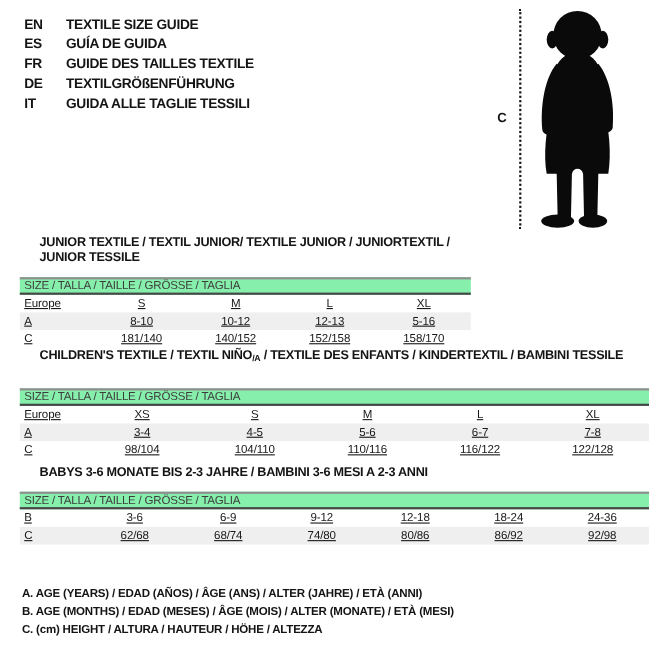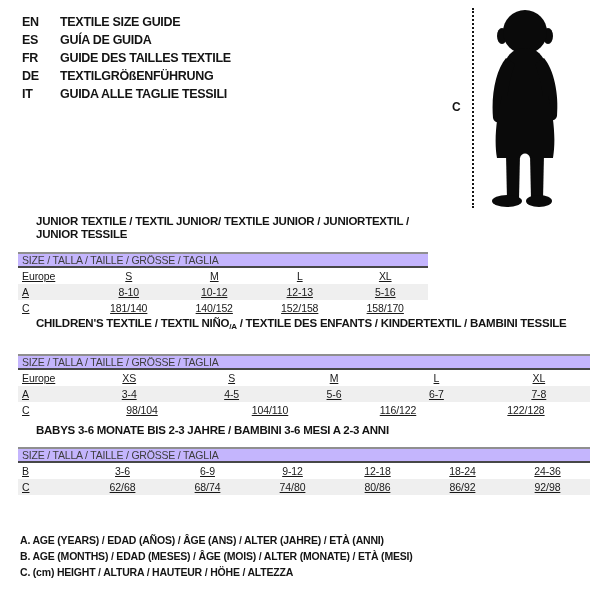--- a/index.html
+++ b/index.html
@@ -17,21 +17,21 @@
   .height-line{position:absolute;left:472px;top:8px;height:200px;width:0;
     border-left:2.5px dotted #151515;}
   .height-label{position:absolute;left:452px;top:100px;
     font-weight:700;font-size:12px;color:#141414;}
   .baby{position:absolute;left:481px;top:8px;}
   
   .section{position:absolute;left:18px;}
   .sec-title{font-weight:700;font-size:11.5px;letter-spacing:-0.25px;
     color:#141414;line-height:13px;padding-left:2px;margin-left:16px;}
   .sec-title sub{font-size:8px;vertical-align:-2px;}
-  .size-bar{background:#c4b5fd;border-top:2px solid #8f8f8f;border-bottom:2px solid #474747;
+  .size-bar{background:#86efac;border-top:2px solid #8f8f8f;border-bottom:2px solid #474747;
     height:12px;line-height:12px;font-size:10.5px;color:#3d3d3d;
     padding-left:4px;letter-spacing:-0.2px;}
   .trow{display:flex;height:16px;line-height:16px;font-size:10.5px;color:#181818;
     letter-spacing:-0.1px;text-decoration:underline;}
   .trow.shaded{background:#efefef;}
   .tlabel{padding-left:4px;box-sizing:border-box;}
   .tcell{flex:1;text-align:center;}
   .w1 .tlabel{width:68px;}
   .w2 .tlabel{width:60px;}
   .w3 .tlabel{width:62px;}
@@ -134,20 +134,21 @@
       <span class="tcell">3-4</span>
       <span class="tcell">4-5</span>
       <span class="tcell">5-6</span>
       <span class="tcell">6-7</span>
       <span class="tcell">7-8</span>
     </div>
     <div class="trow">
       <span class="tlabel">C</span>
       <span class="tcell">98/104</span>
       <span class="tcell">104/110</span>
+      <span class="tcell">110/116</span>
       <span class="tcell">116/122</span>
       <span class="tcell">122/128</span>
     </div>
   </div>
 
   <div class="section w3" id="sec-babies">
     <div class="sec-title">BABYS 3-6 MONATE BIS 2-3 JAHRE / BAMBINI 3-6 MESI A 2-3 ANNI</div>
     <div class="size-bar">SIZE / TALLA / TAILLE / GRÖSSE / TAGLIA</div>
     <div class="trow">
       <span class="tlabel">B</span>

